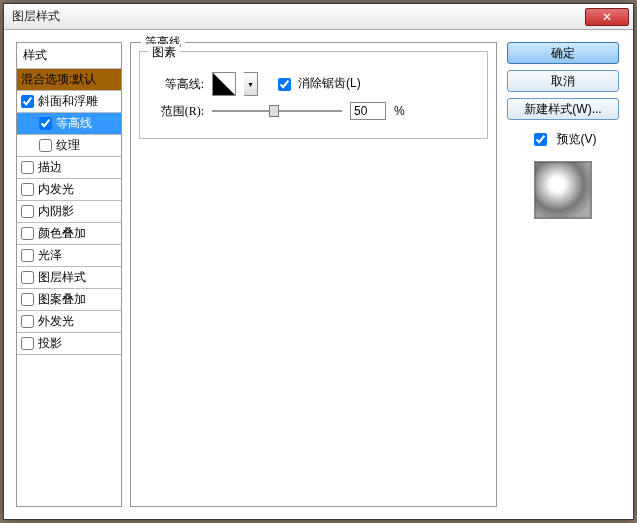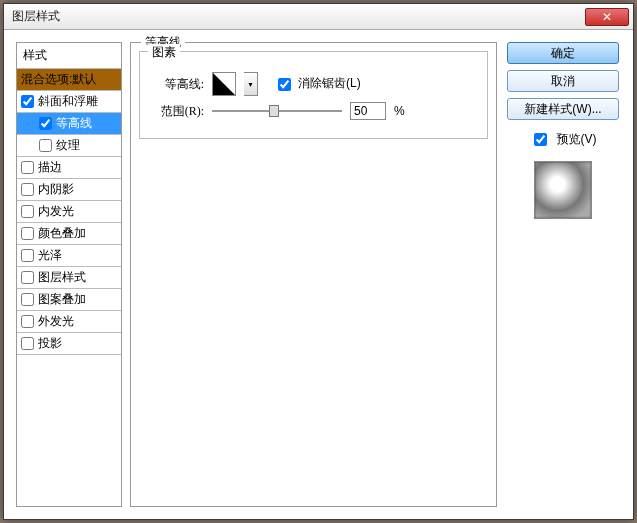--- a/index.html
+++ b/index.html
@@ -66,25 +66,25 @@
             <div class="style-row child">
               <input type="checkbox" style="">
               <span>纹理</span>
             </div>
             <div class="style-row">
               <input type="checkbox" style="">
               <span>描边</span>
             </div>
             <div class="style-row">
               <input type="checkbox" style="">
-              <span>内阴影</span>
+              <span>内发光</span>
             </div>
             <div class="style-row">
               <input type="checkbox" style="">
-              <span>内发光</span>
+              <span>内阴影</span>
             </div>
             <div class="style-row">
               <input type="checkbox" style="">
               <span>颜色叠加</span>
             </div>
             <div class="style-row">
               <input type="checkbox" style="">
               <span>光泽</span>
             </div>
             <div class="style-row">

